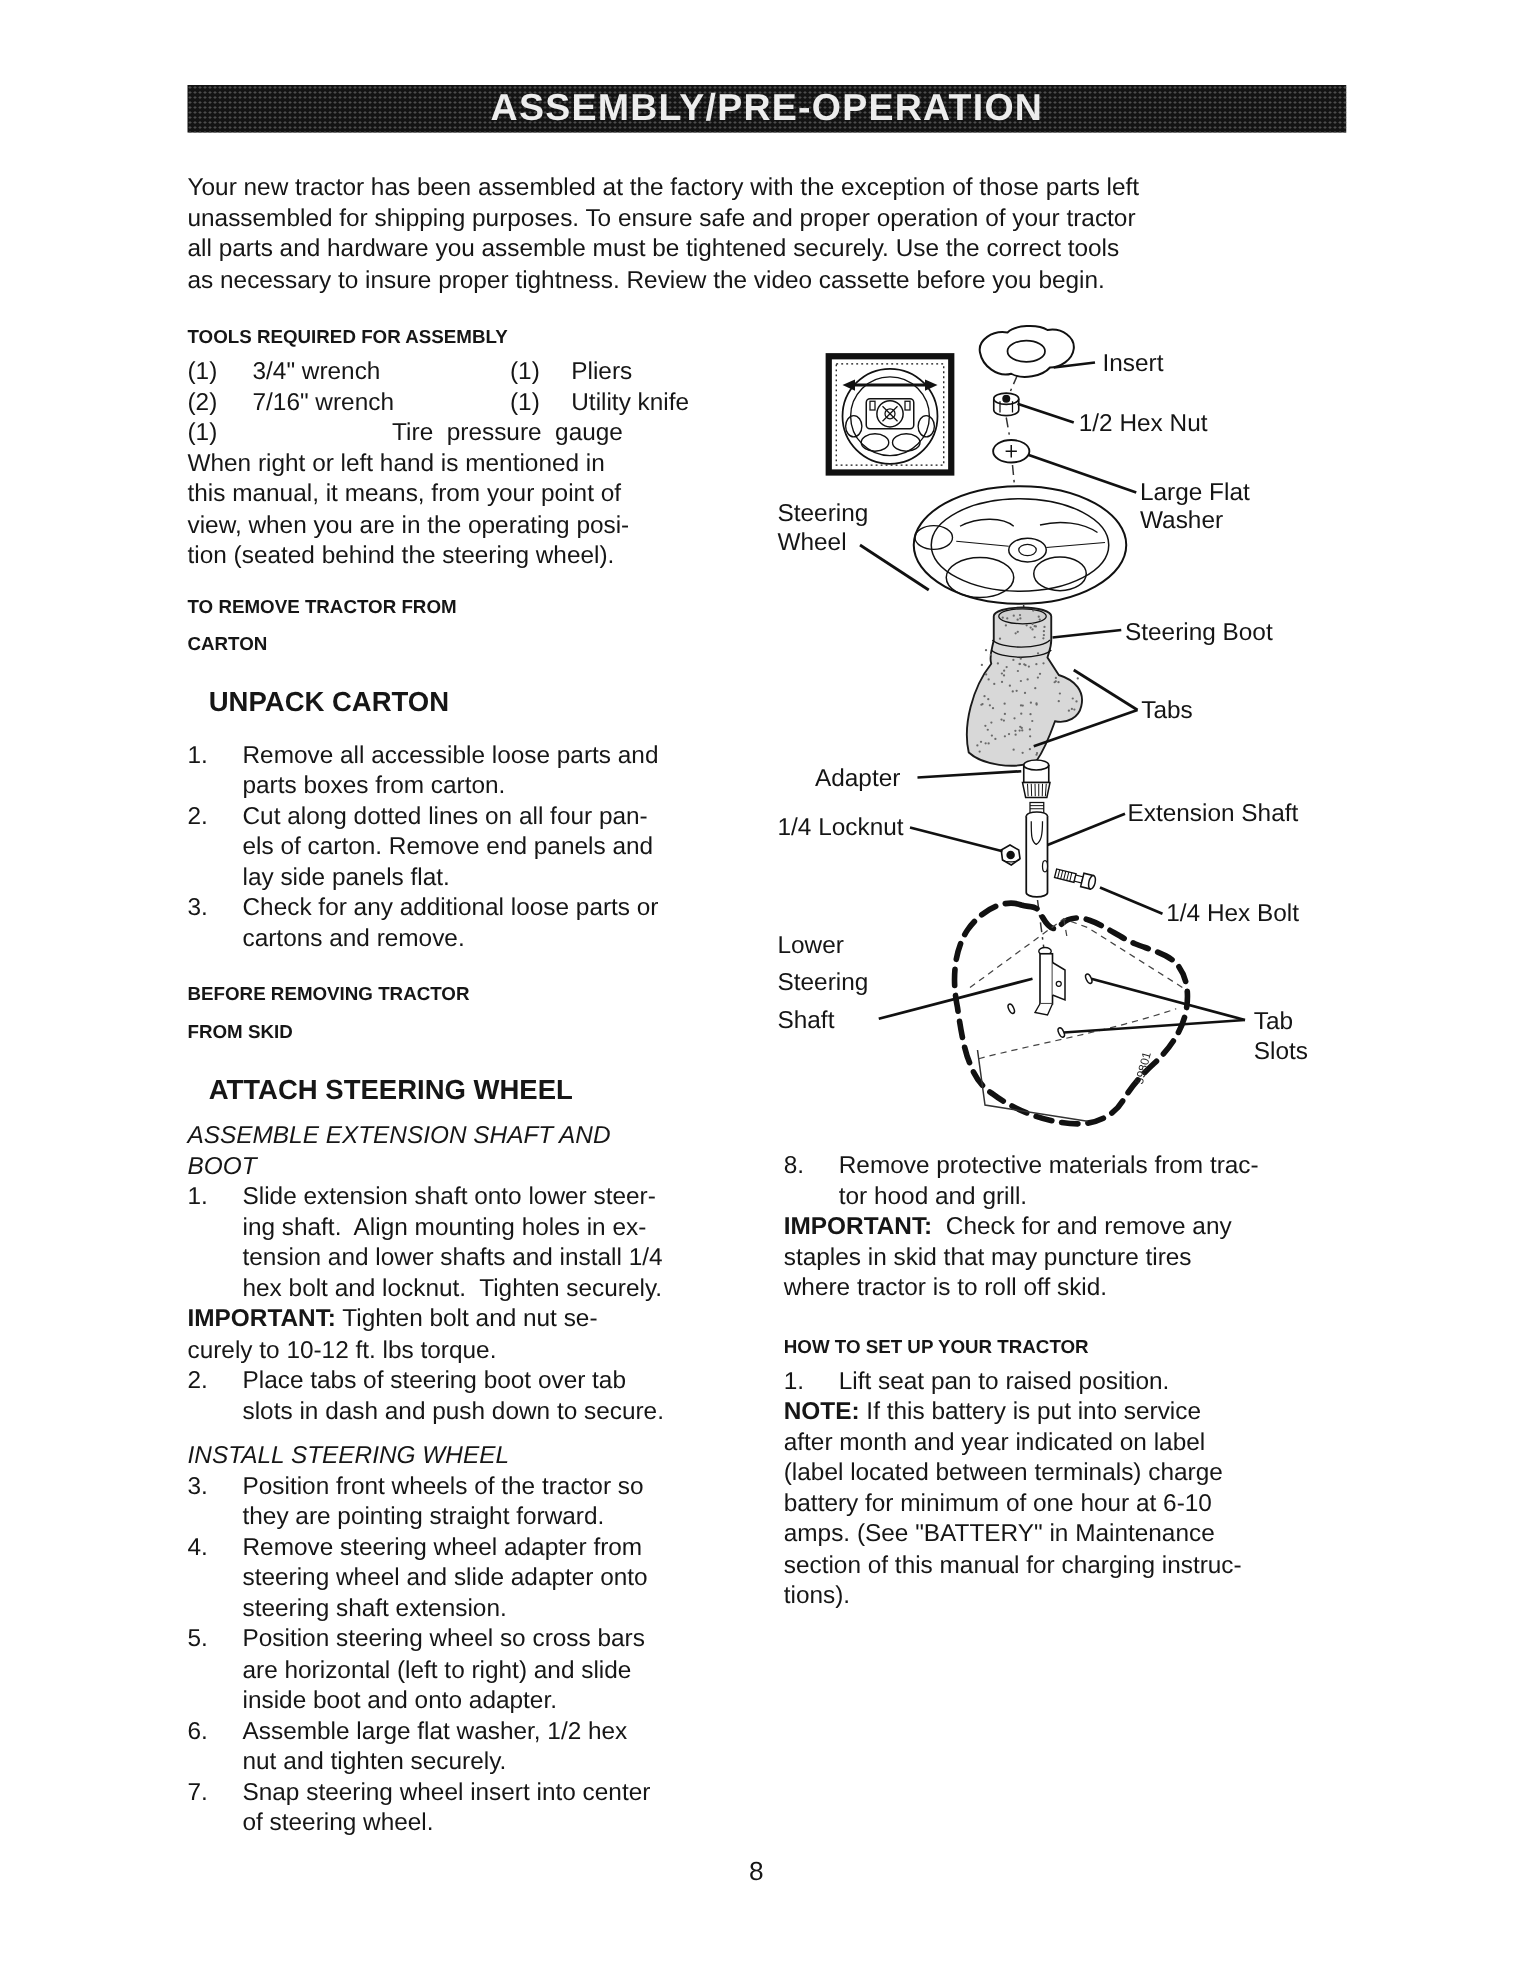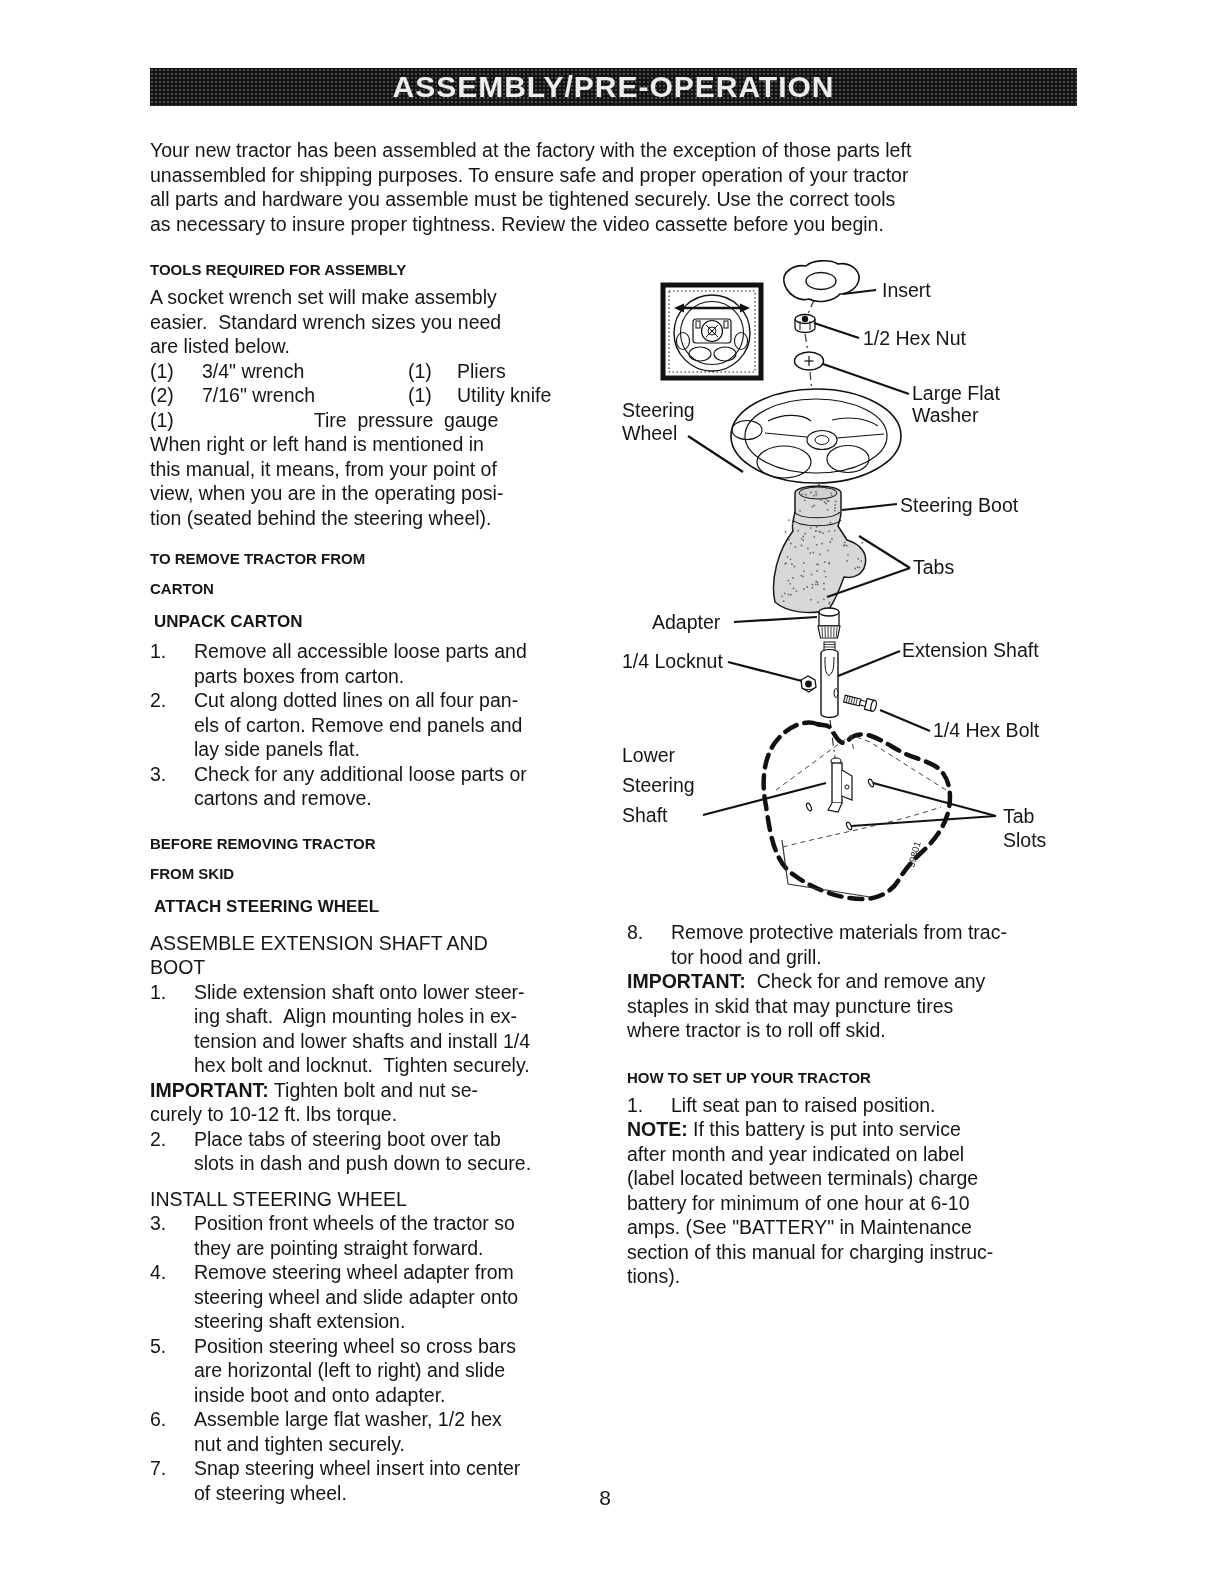--- a/index.html
+++ b/index.html
@@ -10,22 +10,22 @@
          background-image:radial-gradient(circle,#4c4c4c 0.8px,transparent 1px);
          background-size:4px 4px;
          display:flex;align-items:center;justify-content:center;}
   .h-bar .title{font-weight:bold;font-size:30px;color:#ededed;letter-spacing:1px;}
   .intro{position:absolute;left:150px;top:138px;width:940px;
          font-size:19.5px;line-height:24.5px;white-space:pre-wrap;}
   .col-left{position:absolute;left:150px;top:255px;width:460px;}
   .col-right{position:absolute;left:627px;top:920px;width:468px;}
   .body{font-size:19.5px;line-height:24.5px;white-space:pre-wrap;margin:0;}
   .sec{font-size:15px;line-height:30px;font-weight:bold;margin:0;white-space:pre-wrap;}
-  .sub{font-size:17px;line-height:27px;font-weight:bold;margin:4px;white-space:pre-wrap;}
-  .caps{font-size:19.5px;line-height:24.5px;margin:0;white-space:pre-wrap;}
+  .sub{font-size:22px;line-height:27px;font-weight:bold;margin:17px;white-space:pre-wrap;}
+  .caps{font-size:19.5px;line-height:24.5px;margin:0;white-space:pre-wrap;font-style:italic;}
   .step{display:grid;grid-template-columns:44px 1fr;font-size:19.5px;line-height:24.5px;}
   .step .num{white-space:pre;}
   .step .txt{white-space:pre-wrap;}
   .tool-grid{display:grid;grid-template-columns:52px 206px 49px 1fr;
              font-size:19.5px;line-height:24.5px;}
   .tool-grid .span-rest{grid-column:2/5;white-space:pre-wrap;text-align:center;}
   .diagram{position:absolute;left:608px;top:250px;width:507px;height:668px;}
   .pageno{position:absolute;left:560px;top:1486px;width:90px;text-align:center;
           font-size:21px;}
   b{font-weight:bold;}
@@ -39,23 +39,20 @@
     <span class="title">ASSEMBLY/PRE-OPERATION</span>
   </div>
 
   <div class="intro">Your new tractor has been assembled at the factory with the exception of those parts left
 unassembled for shipping purposes. To ensure safe and proper operation of your tractor
 all parts and hardware you assemble must be tightened securely. Use the correct tools
 as necessary to insure proper tightness. Review the video cassette before you begin.</div>
 
   <div class="col-left">
     <h3 class="sec">TOOLS REQUIRED FOR ASSEMBLY</h3>
-    <p class="body">A socket wrench set will make assembly
-easier.  Standard wrench sizes you need
-are listed below.</p>
     <div class="tool-grid">
       <span>(1)</span>
       <span>3/4" wrench</span>
       <span>(1)</span>
       <span>Pliers</span>
       <span>(2)</span>
       <span>7/16" wrench</span>
       <span>(1)</span>
       <span>Utility knife</span>
       <span>(1)</span>

